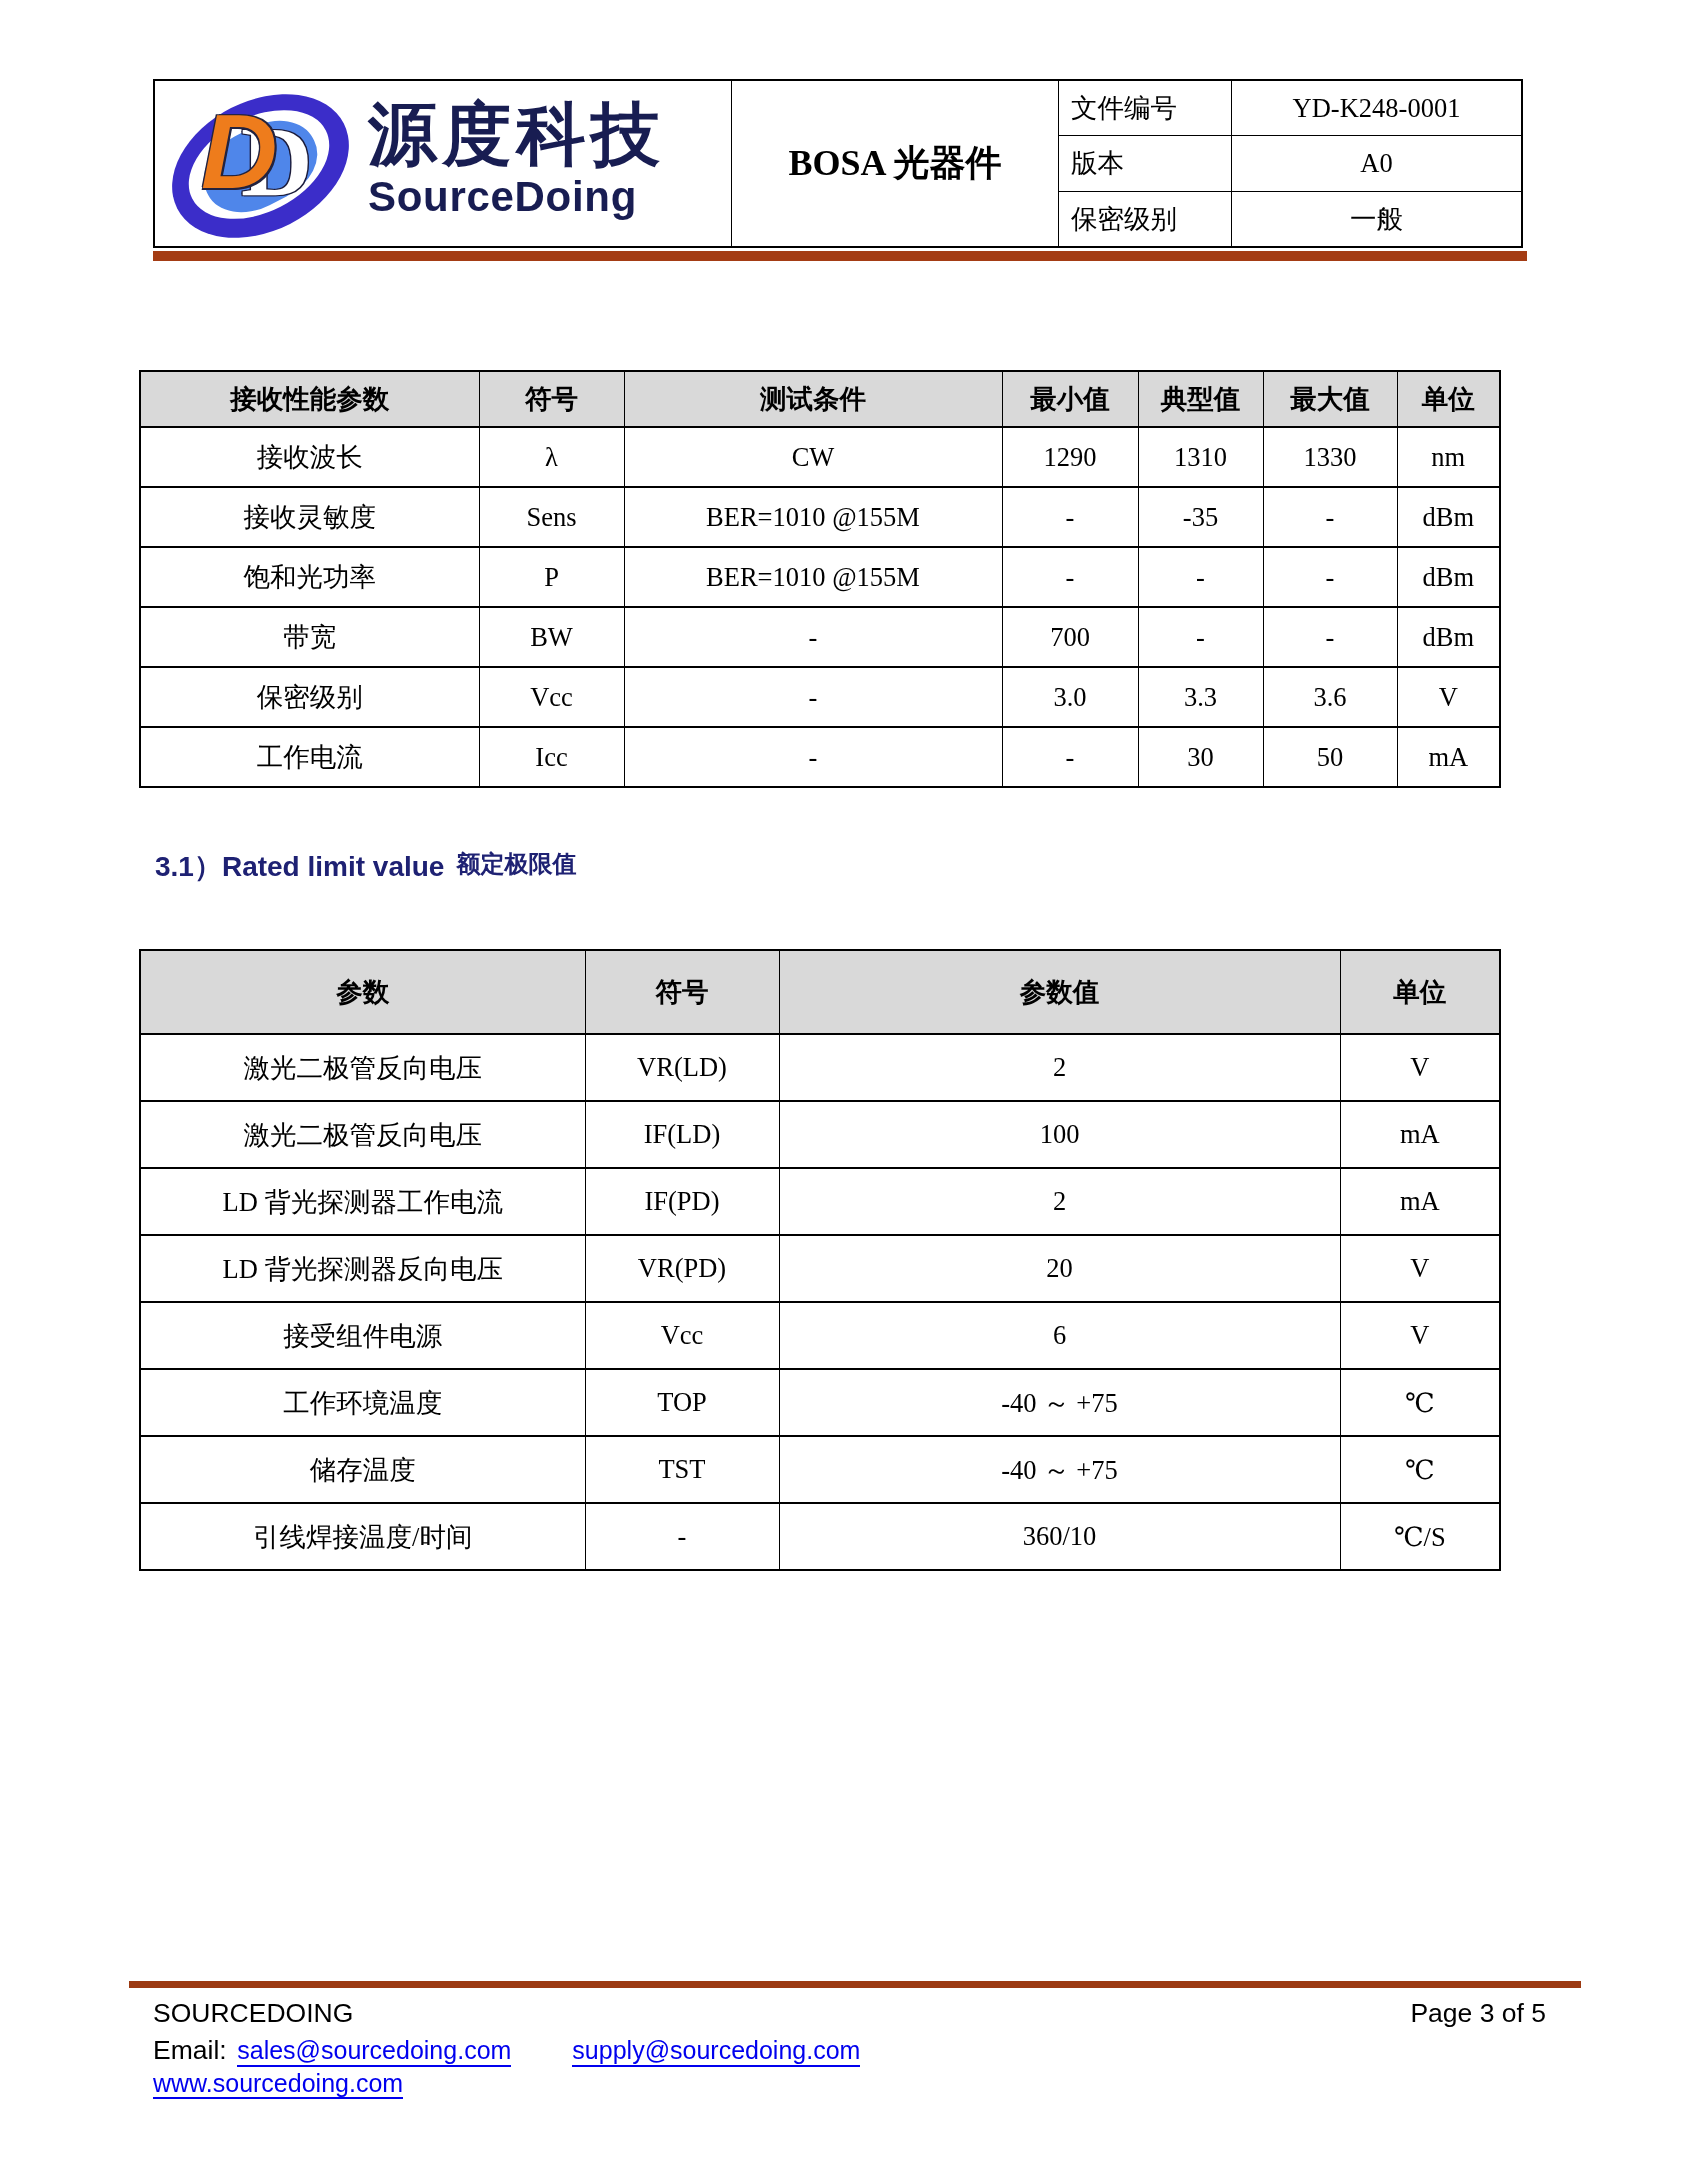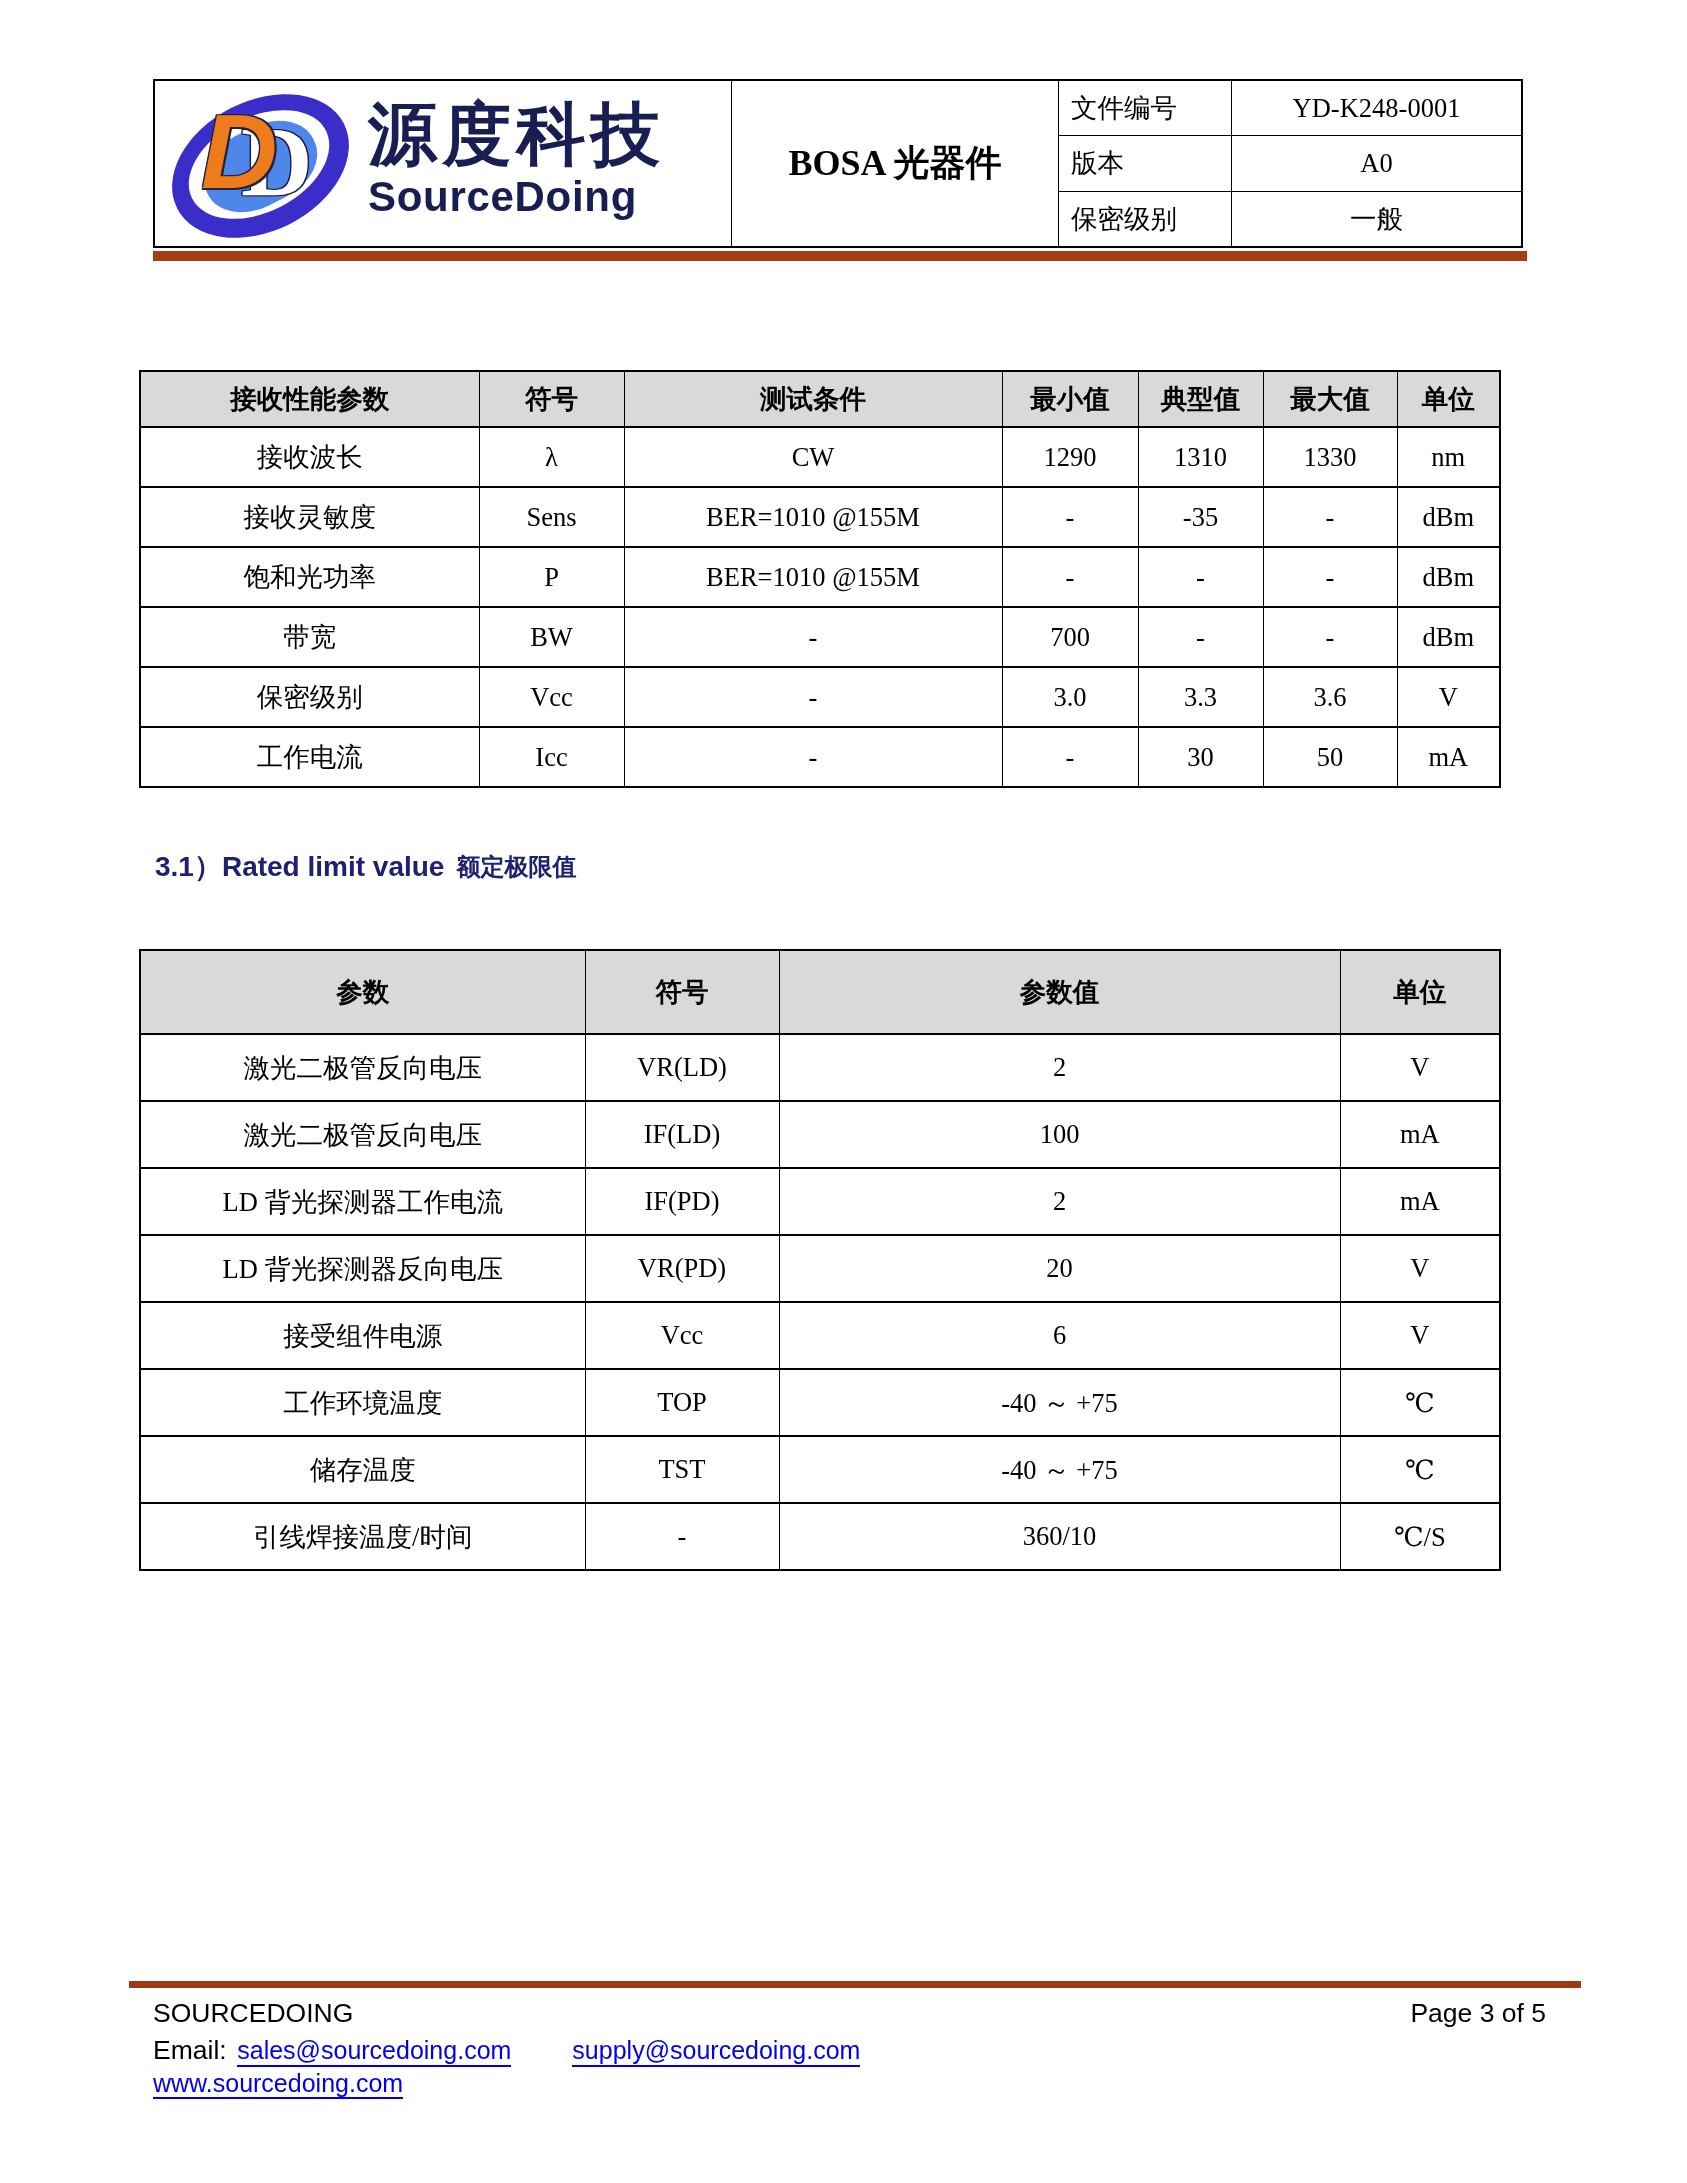--- a/index.html
+++ b/index.html
@@ -122,21 +122,21 @@
   #table1 tr.head td { height: 56px; }
   #table1 tr.body td { height: 60px; }
   #table2 { top: 949px; }
   #table2 tr.head td { height: 84px; }
   #table2 tr.body td { height: 67px; }
 
   
   .section-heading {
     position: absolute;
     left: 155px; top: 848px;
-    display: flex; align-items: center; gap: 12px;
+    display: flex; align-items: flex-start; gap: 12px;
     color: #1e2173;
     white-space: nowrap;
   }
   .section-heading .latin {
     font-family: "Liberation Sans", "DejaVu Sans", sans-serif;
     font-weight: bold; font-size: 28px;
   }
   .section-heading .cjk {
     font-family: "Liberation Serif", "DejaVu Serif", serif;
     font-weight: bold; font-size: 24px;

